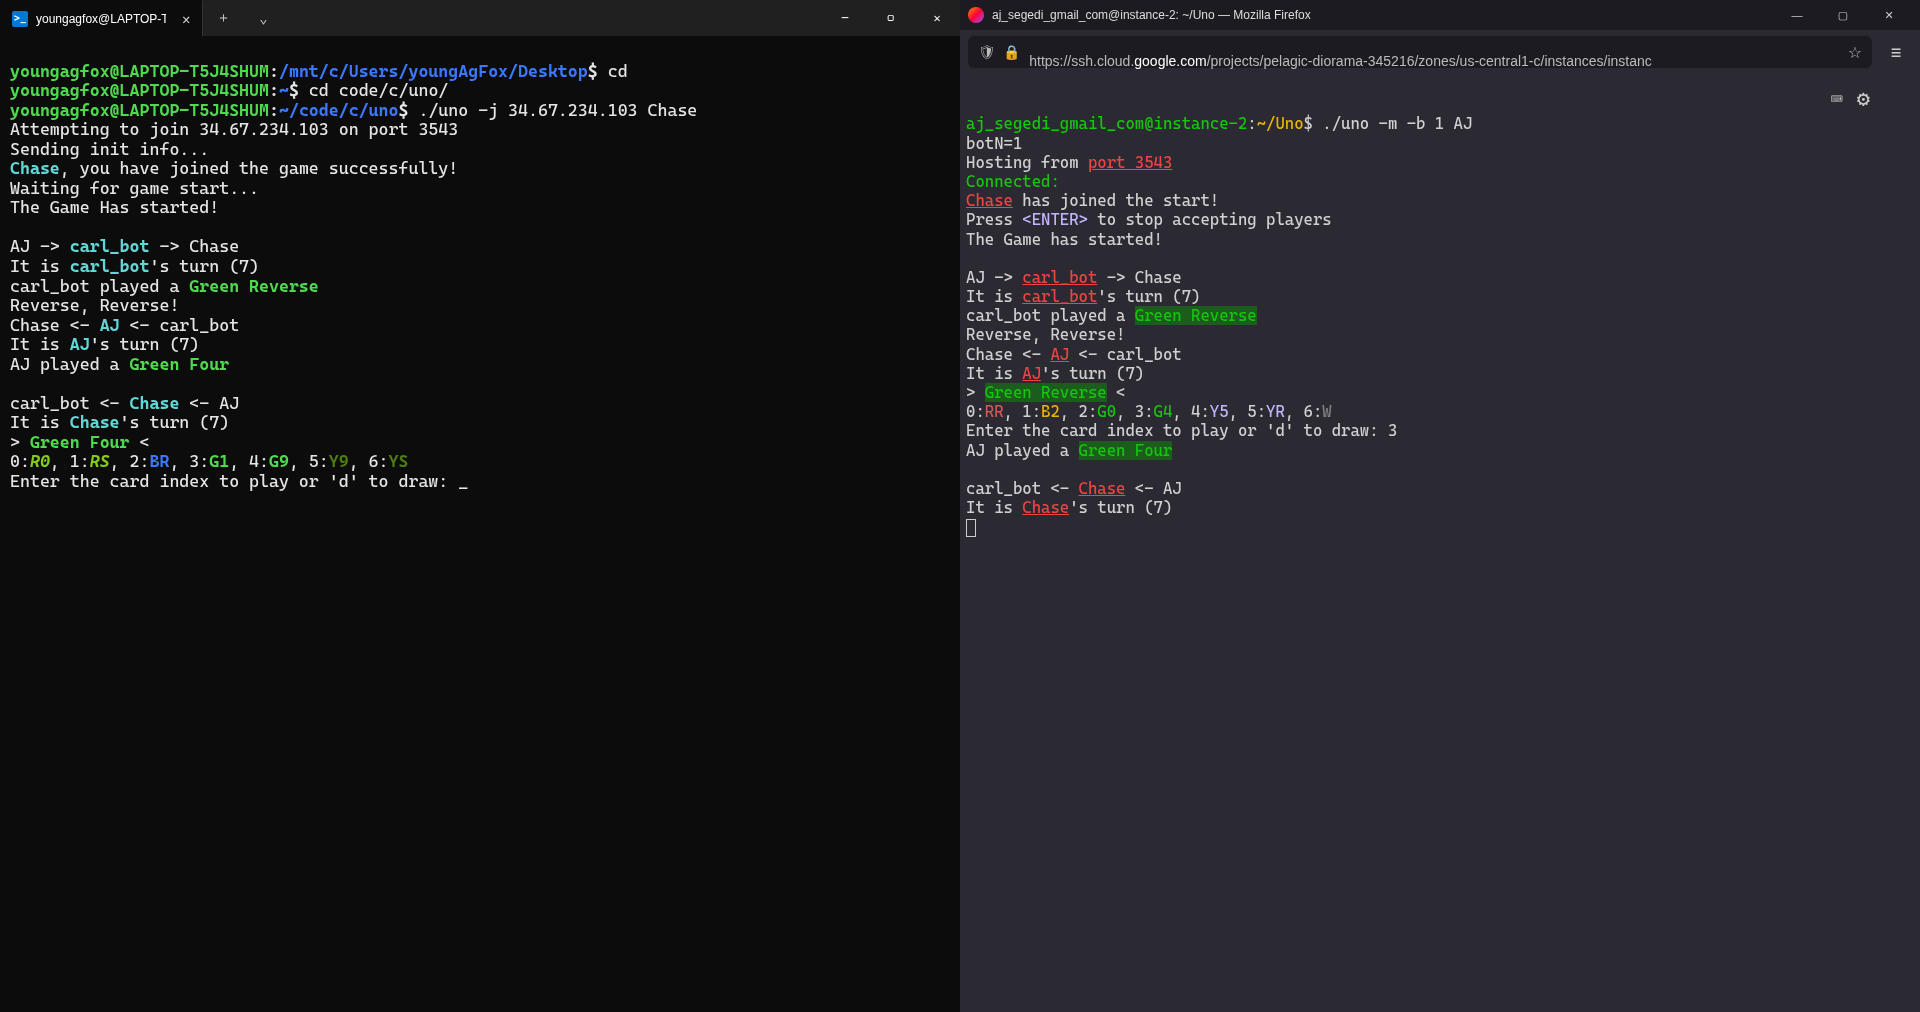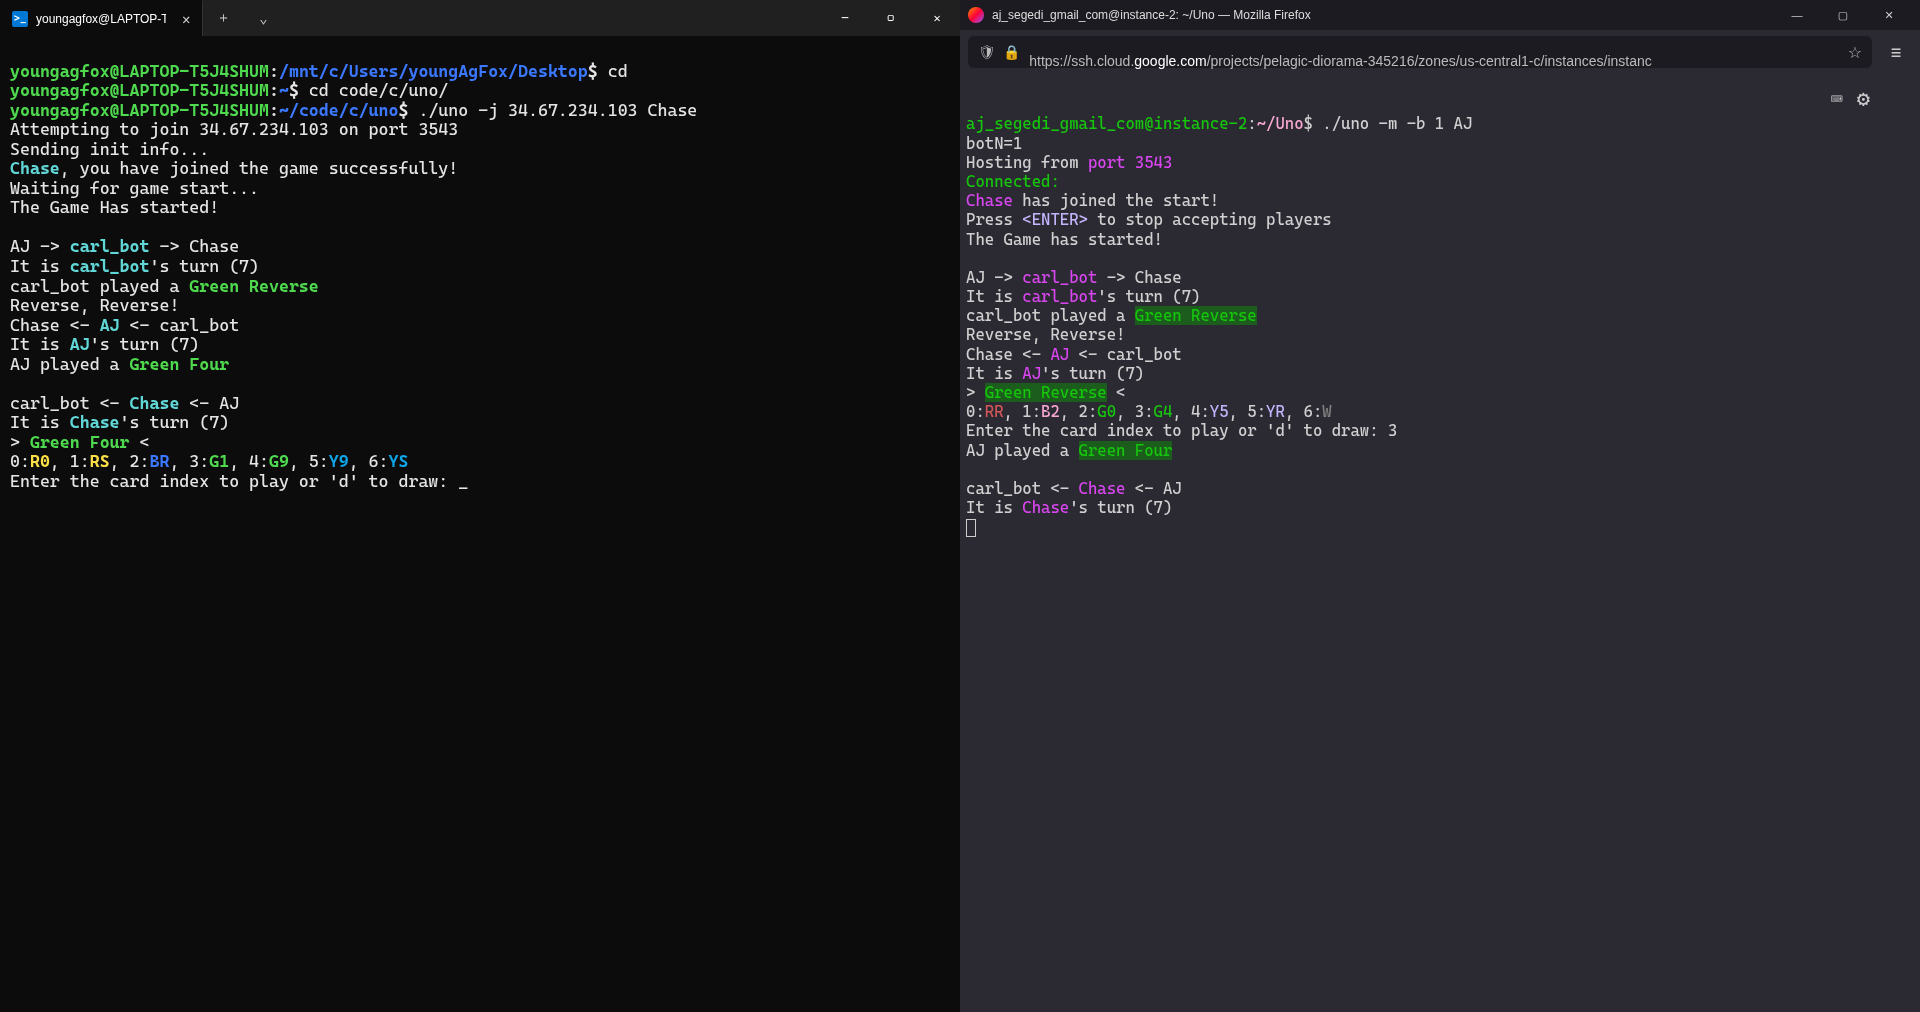--- a/index.html
+++ b/index.html
@@ -17,22 +17,22 @@
   .titlebar-btn { width: 40px; height: 36px; display: flex; align-items: center; justify-content: center; color: #ccc; font-size: 14px; }
   .spacer { flex: 1; }
   .wc { display: flex; }
   .wc .ctrl { width: 46px; height: 36px; display: flex; align-items: center; justify-content: center; color: #fff; font-size: 12px; }
 
   .term-body { flex: 1; padding: 6px 10px; font-size: 17px; line-height: 1.15; color: #ccc; background: #0c0c0c; white-space: pre; overflow: hidden; }
   .prompt-user { color: #4ed94e; font-weight: bold; }
   .prompt-path { color: #3b78ff; font-weight: bold; }
   .cyan { color: #61d6d6; }
   .green { color: #4ed94e; }
-  .yellow { color: #0ea5e9; margin-top: 32px; }
-  .red { color: #fde047; }
+  .yellow { color: #4d7c0f; margin-top: 32px; }
+  .red { color: #84cc16; font-style: italic; }
   .blue { color: #3b78ff; }
   .white { color: #e5e5e5; }
   .bold { font-weight: bold; }
 
   
   .ff-window { width: 960px; height: 1012px; background: #2b2a33; display: flex; flex-direction: column; }
   .ff-titlebar { height: 30px; background: #1c1b22; display: flex; align-items: center; padding: 0 8px; gap: 8px; color: #ccc; font-family: "Segoe UI", sans-serif; font-size: 12px; }
   .ff-titlebar .ff-icon { width: 16px; height: 16px; border-radius: 50%; background: linear-gradient(135deg, #ff9500, #ff0039, #9059ff); }
   .ff-titlebar .title { flex: 1; color: #ddd; }
   .ff-wc { display: flex; }
@@ -43,25 +43,25 @@
   .urlbar .shield, .urlbar .lock { font-size: 14px; color: #bbb; }
   .urlbar .urltext { flex: 1; white-space: nowrap; overflow: hidden; margin-top: 18px; }
   .urlbar .urltext .domain { color: #fff; }
   .urlbar .star { font-size: 16px; color: #bbb; }
   .ff-menu { width: 32px; height: 32px; display: flex; align-items: center; justify-content: center; color: #ccc; font-size: 18px; }
 
   .ff-content { flex: 1; background: #2b2a33; padding: 2px 6px; font-size: 16px; line-height: 1.2; color: #ccc; white-space: pre; position: relative; }
   .ff-content .accessibility { position: absolute; top: 12px; right: 50px; color: #ccc; font-size: 20px; display:flex; gap:14px; align-items:center;}
   .ff-content .gear { font-size: 22px; }
   .hl-green { color: #16c60c; background: #1c5c1c; }
-  .c-cyan { color: #d946ef; }
+  .c-cyan { color: #ef4444; text-decoration: underline; }
   .c-green { color: #16c60c; }
   .c-yellow { color: #c4b5fd; }
   .c-red { color: #d45757; margin-top: 32px; }
-  .c-blue { color: #f9a8d4; }
+  .c-blue { color: #eab308; }
   .c-gray { color: #808080; }
   .c-white { color: #d0d0d0; }
   .cursor-block { display: inline-block; width: 10px; height: 18px; border: 1px solid #ccc; vertical-align: bottom; }
 </style>
 </head>
 <body>
 
 <div class="term-window">
   <div class="term-titlebar">
     <div class="tab">

